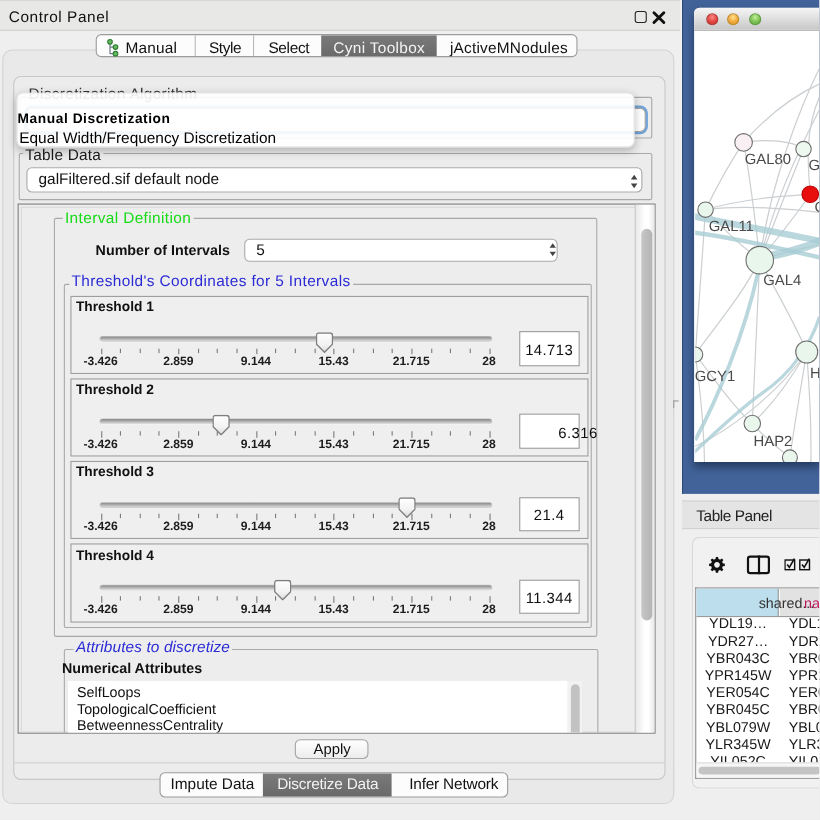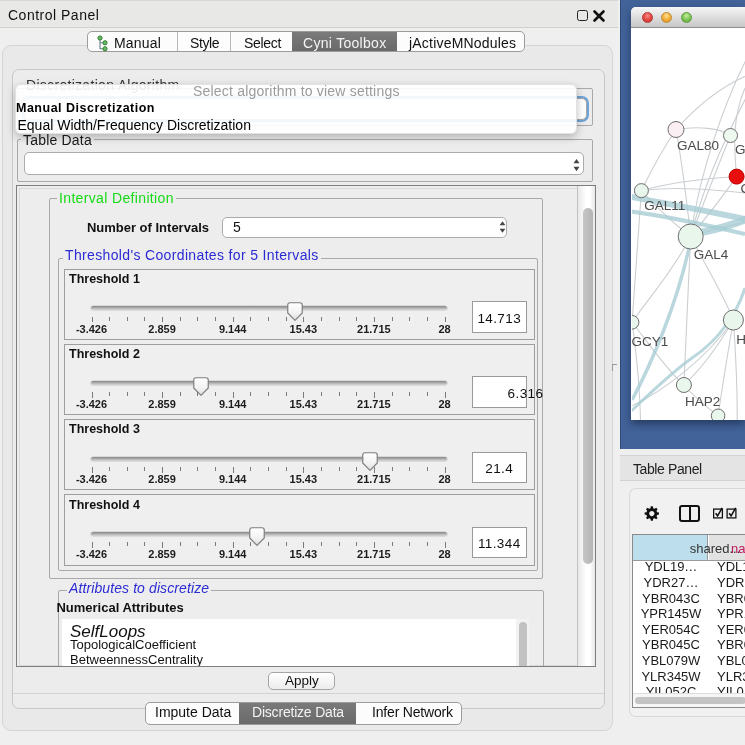--- a/index.html
+++ b/index.html
@@ -44,20 +44,21 @@
 <div class="txt" style="left:303px;top:34.9px;font-size:14px;color:#F4F4F4;letter-spacing:0.3px;">Cyni Toolbox</div>
 <div class="txt" style="left:409px;top:34.9px;font-size:14px;color:#111;letter-spacing:0.2px;">jActiveMNodules</div>
 
 <div class="abs" style="left:17px;top:88px;width:576px;height:38px;border:1px solid #A9A9A9;border-radius:2px;"></div>
 <div class="txt" style="left:24px;top:77.4px;font-size:14px;color:#333;padding:0 2px;letter-spacing:0.3px;">Discretization Algorithm</div>
 <div class="abs" style="left:24px;top:98px;width:563px;height:22px;background:#FFF;border:1px solid #A8A8A8;border-radius:5px;box-shadow:0 0 0 2px #6FA3D9;"></div>
 
 <div class="abs" style="left:17px;top:139px;width:576px;height:43px;border:1px solid #A9A9A9;border-radius:2px;"></div>
 <div class="txt" style="left:21px;top:131.5px;font-size:14px;color:#1a1a1a;background:#ECECEC;padding:0 2px;letter-spacing:0.2px;">Table Data</div>
 <div class="abs" style="left:24px;top:152px;width:560px;height:23px;background:#FFF;border:1px solid #ABABAB;border-radius:5px;"></div>
+<div class="txt" style="left:35px;top:154.3px;font-size:14px;color:#111;">galFiltered.sif default node</div>
 <svg class="abs" style="left:571.5px;top:157.5px;" width="9" height="14" viewBox="0 0 10 16">
  <path d="M5 1 L8.4 6 L1.6 6 Z" fill="#444"></path>
       <path d="M5 15 L8.4 10 L1.6 10 Z" fill="#444"></path>
 </svg>
 
 <div class="abs" id="scrollpane" style="left:16px;top:185px;width:580px;height:482px;background:#EDEDED;border:1px solid #7E7E7E;overflow:hidden;">
 
   <div class="abs" style="left:2px;top:2px;width:575px;height:478px;border:1px solid #DADADA;border-right:none;"></div>
 
   <div class="abs" style="left:560px;top:0;width:1px;height:482px;background:#C2C2C2;"></div>
@@ -244,39 +245,38 @@
           </linearGradient>
         </defs>
       </svg>
   <div class="abs" style="left:454.6px;top:340.8px;width:55.3px;height:31.5px;background:#FFF;border:1px solid #9A9A9A;"></div>
   <div class="txt" style="left:454.6px;top:350.1px;width:55.3px;font-size:13.5px;color:#111;text-align:center;letter-spacing:0.4px;">11.344</div>
 
   <div class="abs" style="left:41px;top:404px;width:486px;height:100px;border:1px solid #A9A9A9;border-top-left-radius:2px;border-top-right-radius:2px;"></div>
   <div class="txt" style="left:50px;top:394.4px;font-size:14px;color:#2B2BD5;background:#EDEDED;padding:0 2px;letter-spacing:0.1px;font-style:italic;">Attributes to discretize</div>
   <div class="txt" style="left:39.4px;top:414.2px;font-size:13px;font-weight:bold;color:#111;">Numerical Attributes</div>
   <div class="abs" style="left:45px;top:433px;width:454px;height:49px;background:#FFF;"></div>
-  <div class="txt" style="left:53px;top:436px;font-size:17px;color:#111;font-style:italic;">SelfLoops</div>
+  <div class="txt" style="left:53px;top:436px;font-size:13px;color:#111;">SelfLoops</div>
   <div class="txt" style="left:53px;top:451px;font-size:13px;color:#111;">TopologicalCoefficient</div>
   <div class="txt" style="left:53px;top:466px;font-size:13px;color:#111;">BetweennessCentrality</div>
   <div class="abs" style="left:499px;top:433px;width:13px;height:49px;background:#F2F2F2;"></div>
   <div class="abs" style="left:502px;top:436px;width:8px;height:46px;background:#C2C2C2;border-radius:4px 4px 0 0;"></div>
 </div>
 
 <div class="abs" style="left:268px;top:672px;width:67px;height:18px;background:linear-gradient(#FFFFFF,#ECECEC);border:1px solid #A5A5A5;border-radius:5px;"></div>
 <div class="txt" style="left:285px;top:672.6px;font-size:13.5px;color:#111;">Apply</div>
 
 <div class="abs" style="left:145px;top:702px;width:317px;height:23px;background:#FCFCFC;border:1px solid #9C9C9C;border-radius:5px;overflow:hidden;">
   <div class="abs" style="left:93px;top:0;width:117px;height:23px;background:linear-gradient(#7A7A7A,#686868);"></div>
 </div>
 <div class="txt" style="left:155px;top:704.4px;font-size:14px;color:#111;">Impute Data</div>
 <div class="txt" style="left:252px;top:704.4px;font-size:14px;color:#F2F2F2;letter-spacing:-0.2px;">Discretize Data</div>
 <div class="txt" style="left:372px;top:704.4px;font-size:14px;color:#111;letter-spacing:-0.18px;">Infer Network</div>
 
 <div class="abs" id="popup" style="left:15px;top:84px;width:562px;height:49.5px;background:rgba(255,255,255,0.91);border:1px solid #E2E2E2;border-radius:6px;box-shadow:0 3px 8px rgba(0,0,0,0.25);"></div>
-<div class="txt" style="left:193px;top:82.6px;font-size:14px;color:#9B9B9B;letter-spacing:0.2px;">Select algorithm to view settings</div>
 <div class="txt" style="left:16px;top:100.6px;font-size:12.5px;font-weight:bold;color:#000;letter-spacing:0.5px;">Manual Discretization</div>
 <div class="txt" style="left:17.5px;top:116.8px;font-size:14px;color:#000;">Equal Width/Frequency Discretization</div>
 
 <div class="abs" style="left:612px;top:364px;width:5px;height:7px;border-left:1px solid #999;border-top:1px solid #999;"></div>
 
 <div class="abs" style="left:620px;top:0;width:125px;height:449px;background:#426399;"></div>
 <div class="abs" style="left:620px;top:0;width:1px;height:449px;background:#2E4A77;"></div>
 
 <div class="abs" style="left:631px;top:7px;width:114px;height:413px;background:#FFF;border-radius:5px 0 0 0;box-shadow:0 4px 8px rgba(10,20,40,0.5);"></div>
 <div class="abs" style="left:631px;top:7px;width:114px;height:21px;background:linear-gradient(#F6F6F6,#C7C7C7);border-radius:5px 0 0 0;border-bottom:1px solid #8F8F8F;"></div>

